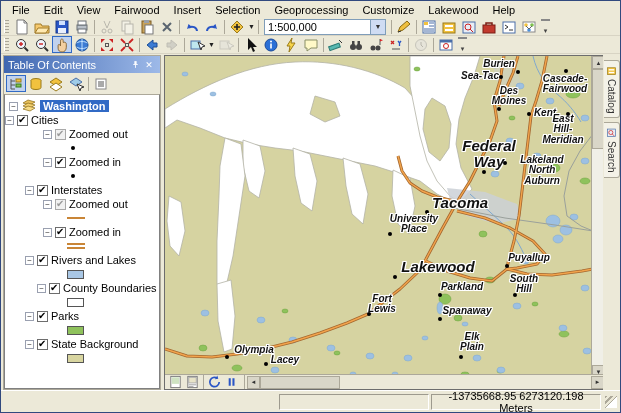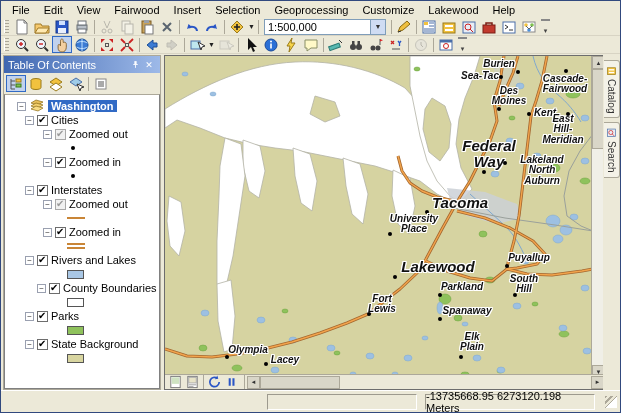--- a/index.html
+++ b/index.html
@@ -91,21 +91,21 @@
   
   .side-tabs { position:absolute; right:0; top:54px; width:17px; bottom:22px; background:#ece9d8;
                display:flex; flex-direction:column; padding-top:5px; gap:4px; align-items:center; }
   .side-tab { writing-mode:vertical-rl; background:#f4f2e8; border:1px solid #aca899; border-left:none;
               border-radius:0 3px 3px 0; padding:4px 0; font-size:10px; color:#333; display:flex;
               align-items:center; gap:3px; width:16px; }
   .side-tab .tab-icon { writing-mode:horizontal-tb; }
 
   
   .statusbar { position:absolute; left:0; right:0; bottom:0; height:22px; background:#ece9d8;
-               border-top:1px solid #fff; display:flex; align-items:center; padding:2px 3px; gap:8px; }
+               border-top:1px solid #fff; display:flex; align-items:center; padding:2px 3px; gap:2px;text-align:center; }
   .sb-cell { height:16px; border:1px solid; border-color:#9d9a8e #fff #fff #9d9a8e; background:#ece9d8;
              display:flex; align-items:center; justify-content:center; font-size:11px; }
   .grip-corner { width:12px; height:12px; margin-left:2px;
                  background:
                   linear-gradient(135deg,transparent 50%,#fff 50%) ,
                   repeating-linear-gradient(135deg,#aca899 0 2px,transparent 2px 4px); }
   svg { display:block; }
 </style>
 </head>
 <body>
@@ -440,33 +440,33 @@
         </span>
         <span class="sep"></span>
         <span class="tb-btn">
           <svg width="16" height="16" viewBox="0 0 16 16">
             <rect x="3" y="3" width="10" height="10" fill="#fff" stroke="#888"></rect>
             <path d="M5 6h6M5 8h6M5 10h6" stroke="#555"></path>
           </svg>
         </span>
       </div>
     <div class="toc-tree">
-      <div class="trow" style="padding-left:12px">
+      <div class="trow" style="padding-left:4px">
         <span class="expander"></span>
         <span class="layers-icon">
           <svg width="16" height="14" viewBox="0 0 16 14">
               <path d="M2 4l5-3 7 2-5 3z" fill="#e8c05a" stroke="#8a6a14" stroke-width=".7"></path>
               <path d="M2 7l5-3 7 2-5 3z" fill="#f2cf6e" stroke="#8a6a14" stroke-width=".7"></path>
               <path d="M2 10l5-3 7 2-5 3z" fill="#f8dc85" stroke="#8a6a14" stroke-width=".7"></path>
             </svg>
         </span>
         <span class="tlabel frame-label">Washington</span>
       </div>
 
-      <div class="trow" style="padding-left:20px">
+      <div class="trow" style="">
         <span class="expander"></span>
         <span class="checkbox checked"></span>
         <span class="tlabel">Cities</span>
       </div>
       <div class="trow" style="padding-left:38px">
         <span class="expander"></span>
         <span class="checkbox checked dim"></span>
         <span class="tlabel">Zoomed out</span>
       </div>
       <div class="trow" style="padding-left:66px">
@@ -690,21 +690,21 @@
           <div class="city-label sm" style="left: 297px; top: 231px;">Parkland</div>
           <div class="city-dot" style="left: 275px; top: 239px;"></div>
           <div class="city-label sm" style="left: 217px; top: 248px;">Fort
 Lewis</div>
           <div class="city-dot" style="left: 204px; top: 258px;"></div>
           <div class="city-label sm" style="left: 302px; top: 255px;">Spanaway</div>
           <div class="city-dot" style="left: 275px; top: 263px;"></div>
           <div class="city-label sm" style="left: 307px; top: 286px;">Elk
 Plain</div>
           <div class="city-dot" style="left: 296px; top: 301px;"></div>
-          <div class="city-label sm" style="left: 83px; top: 294px;">Olympia</div>
+          <div class="city-label sm" style="left: 89px; top: 294px;">Olympia</div>
           <div class="city-dot" style="left: 62px; top: 301px;"></div>
           <div class="city-label sm" style="left: 120px; top: 304px;">Lacey</div>
           <div class="city-dot" style="left: 101px; top: 308px;"></div>
         </div>
     </div>
 
     <div class="vscroll">
       <span class="sb-btn">▲</span>
       <span class="sb-thumb v-thumb"></span>
       <span style="flex:1"></span>

